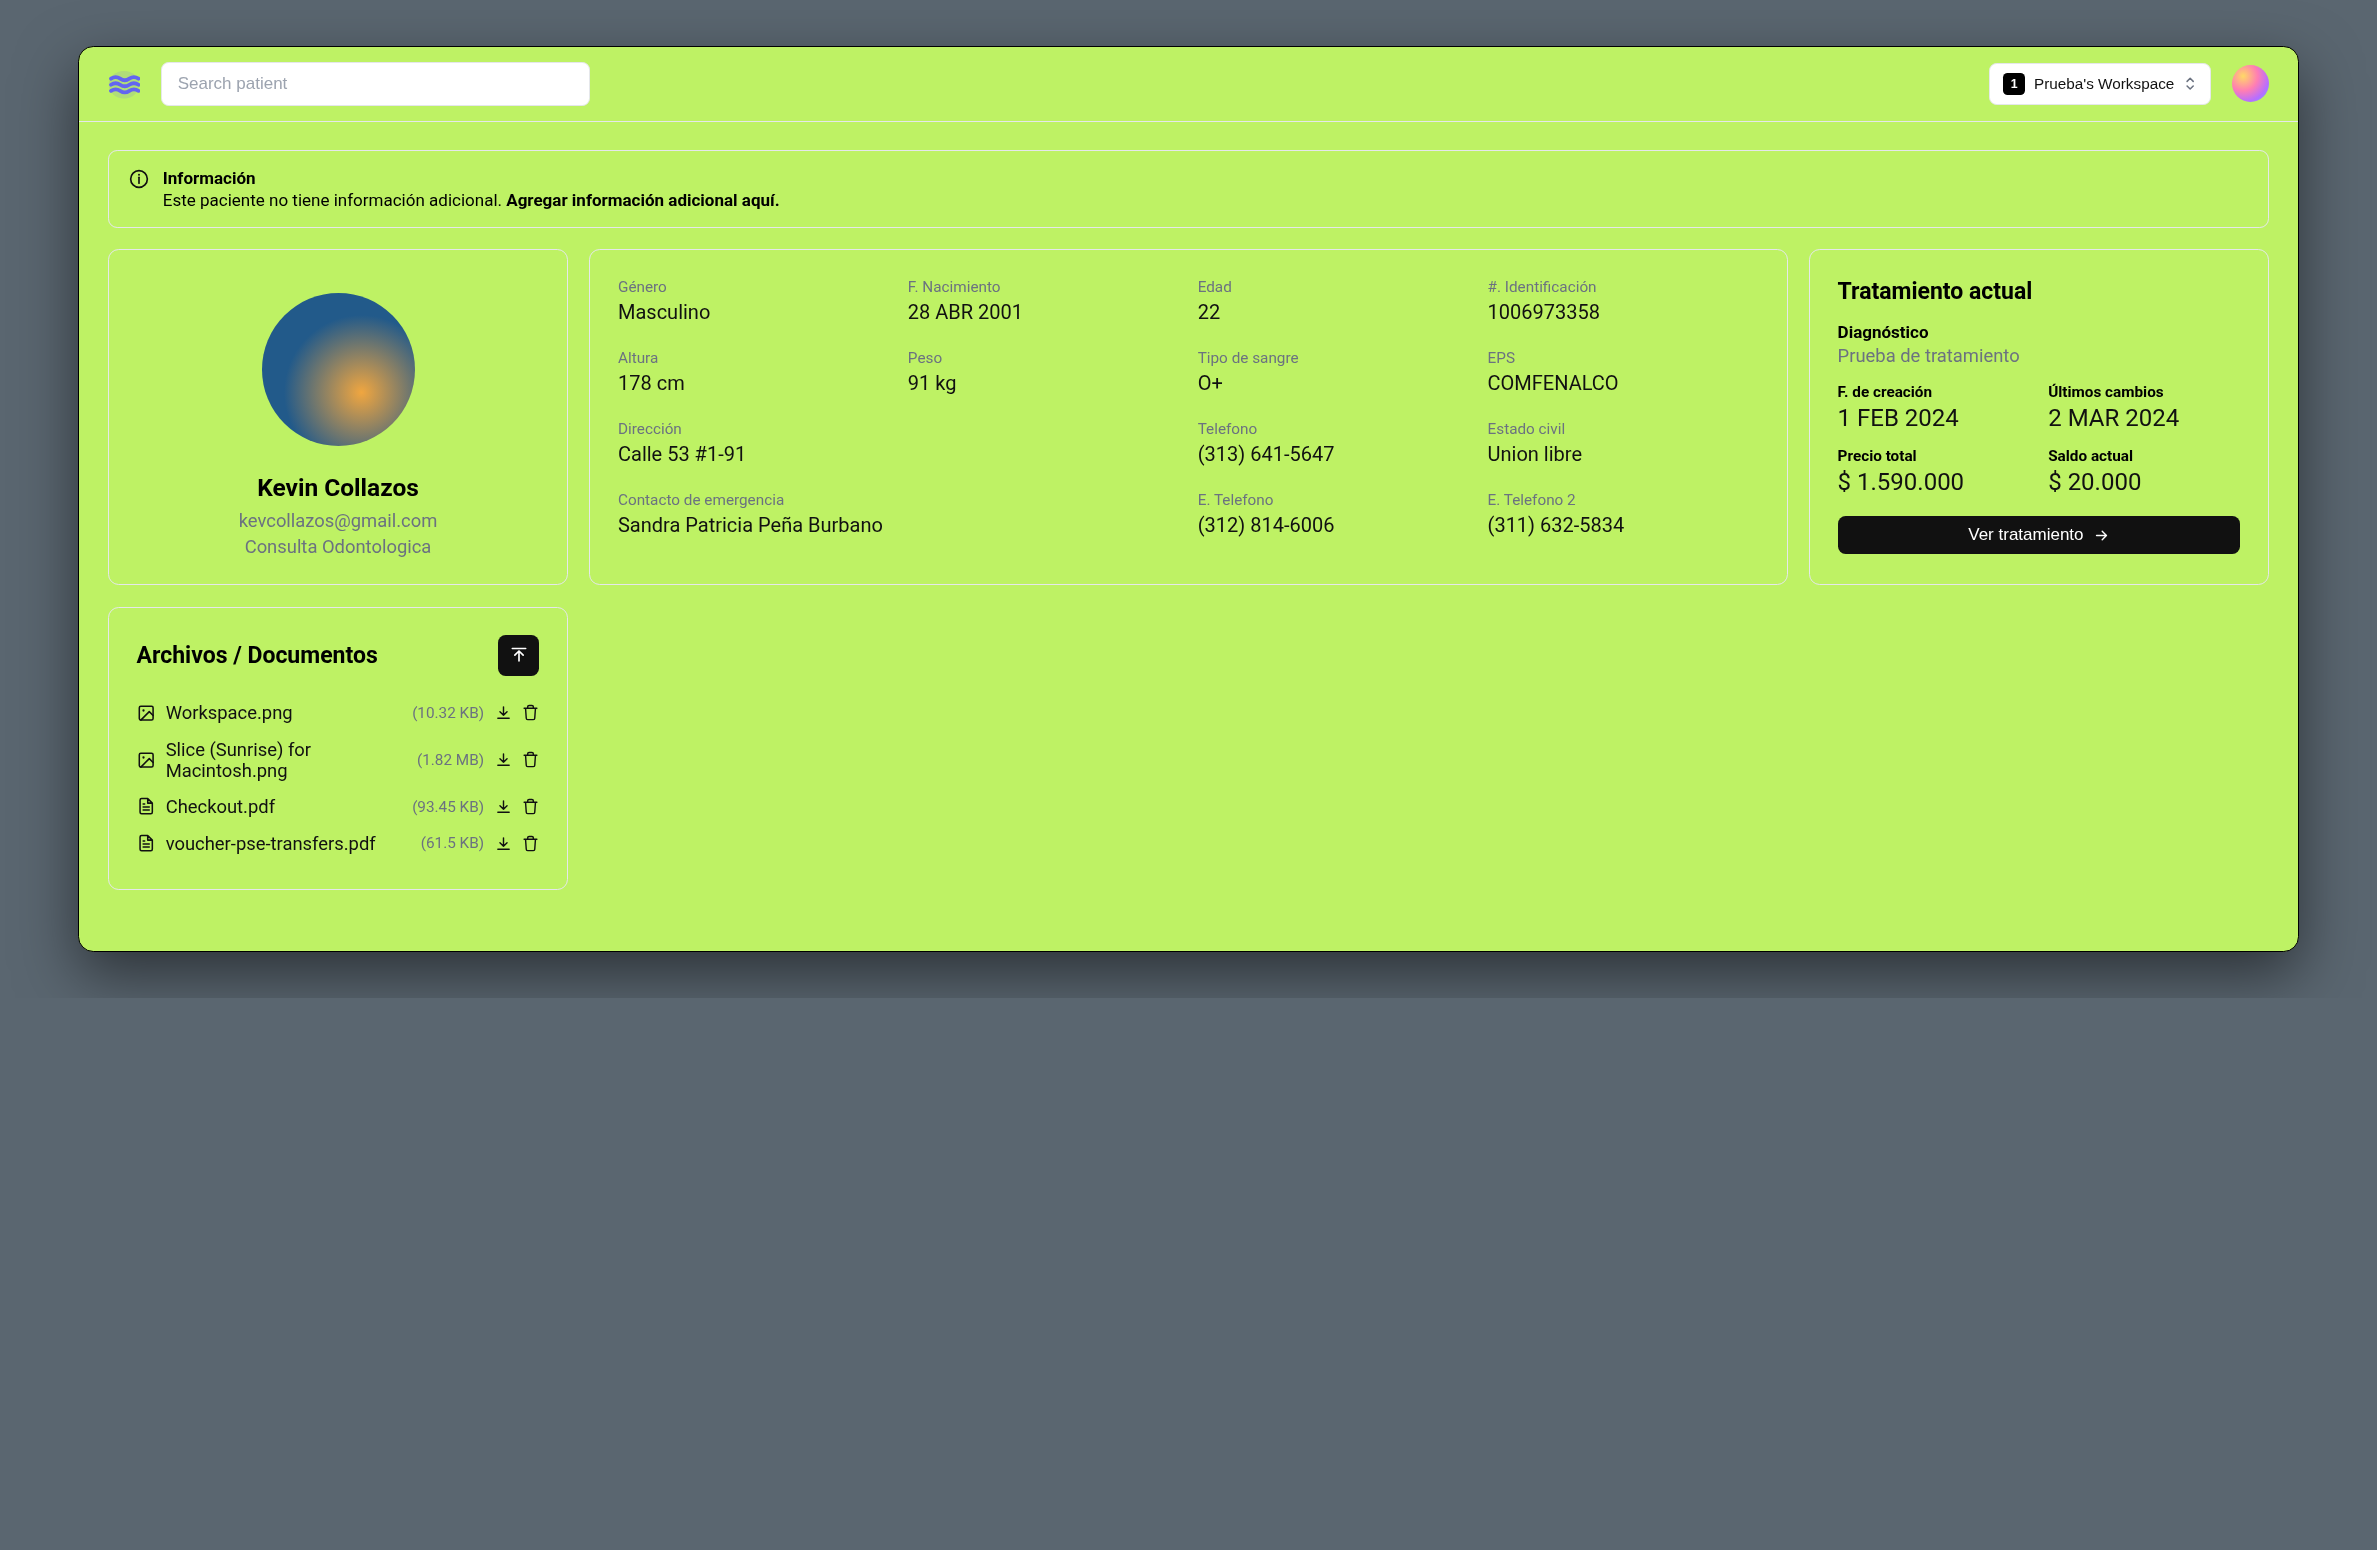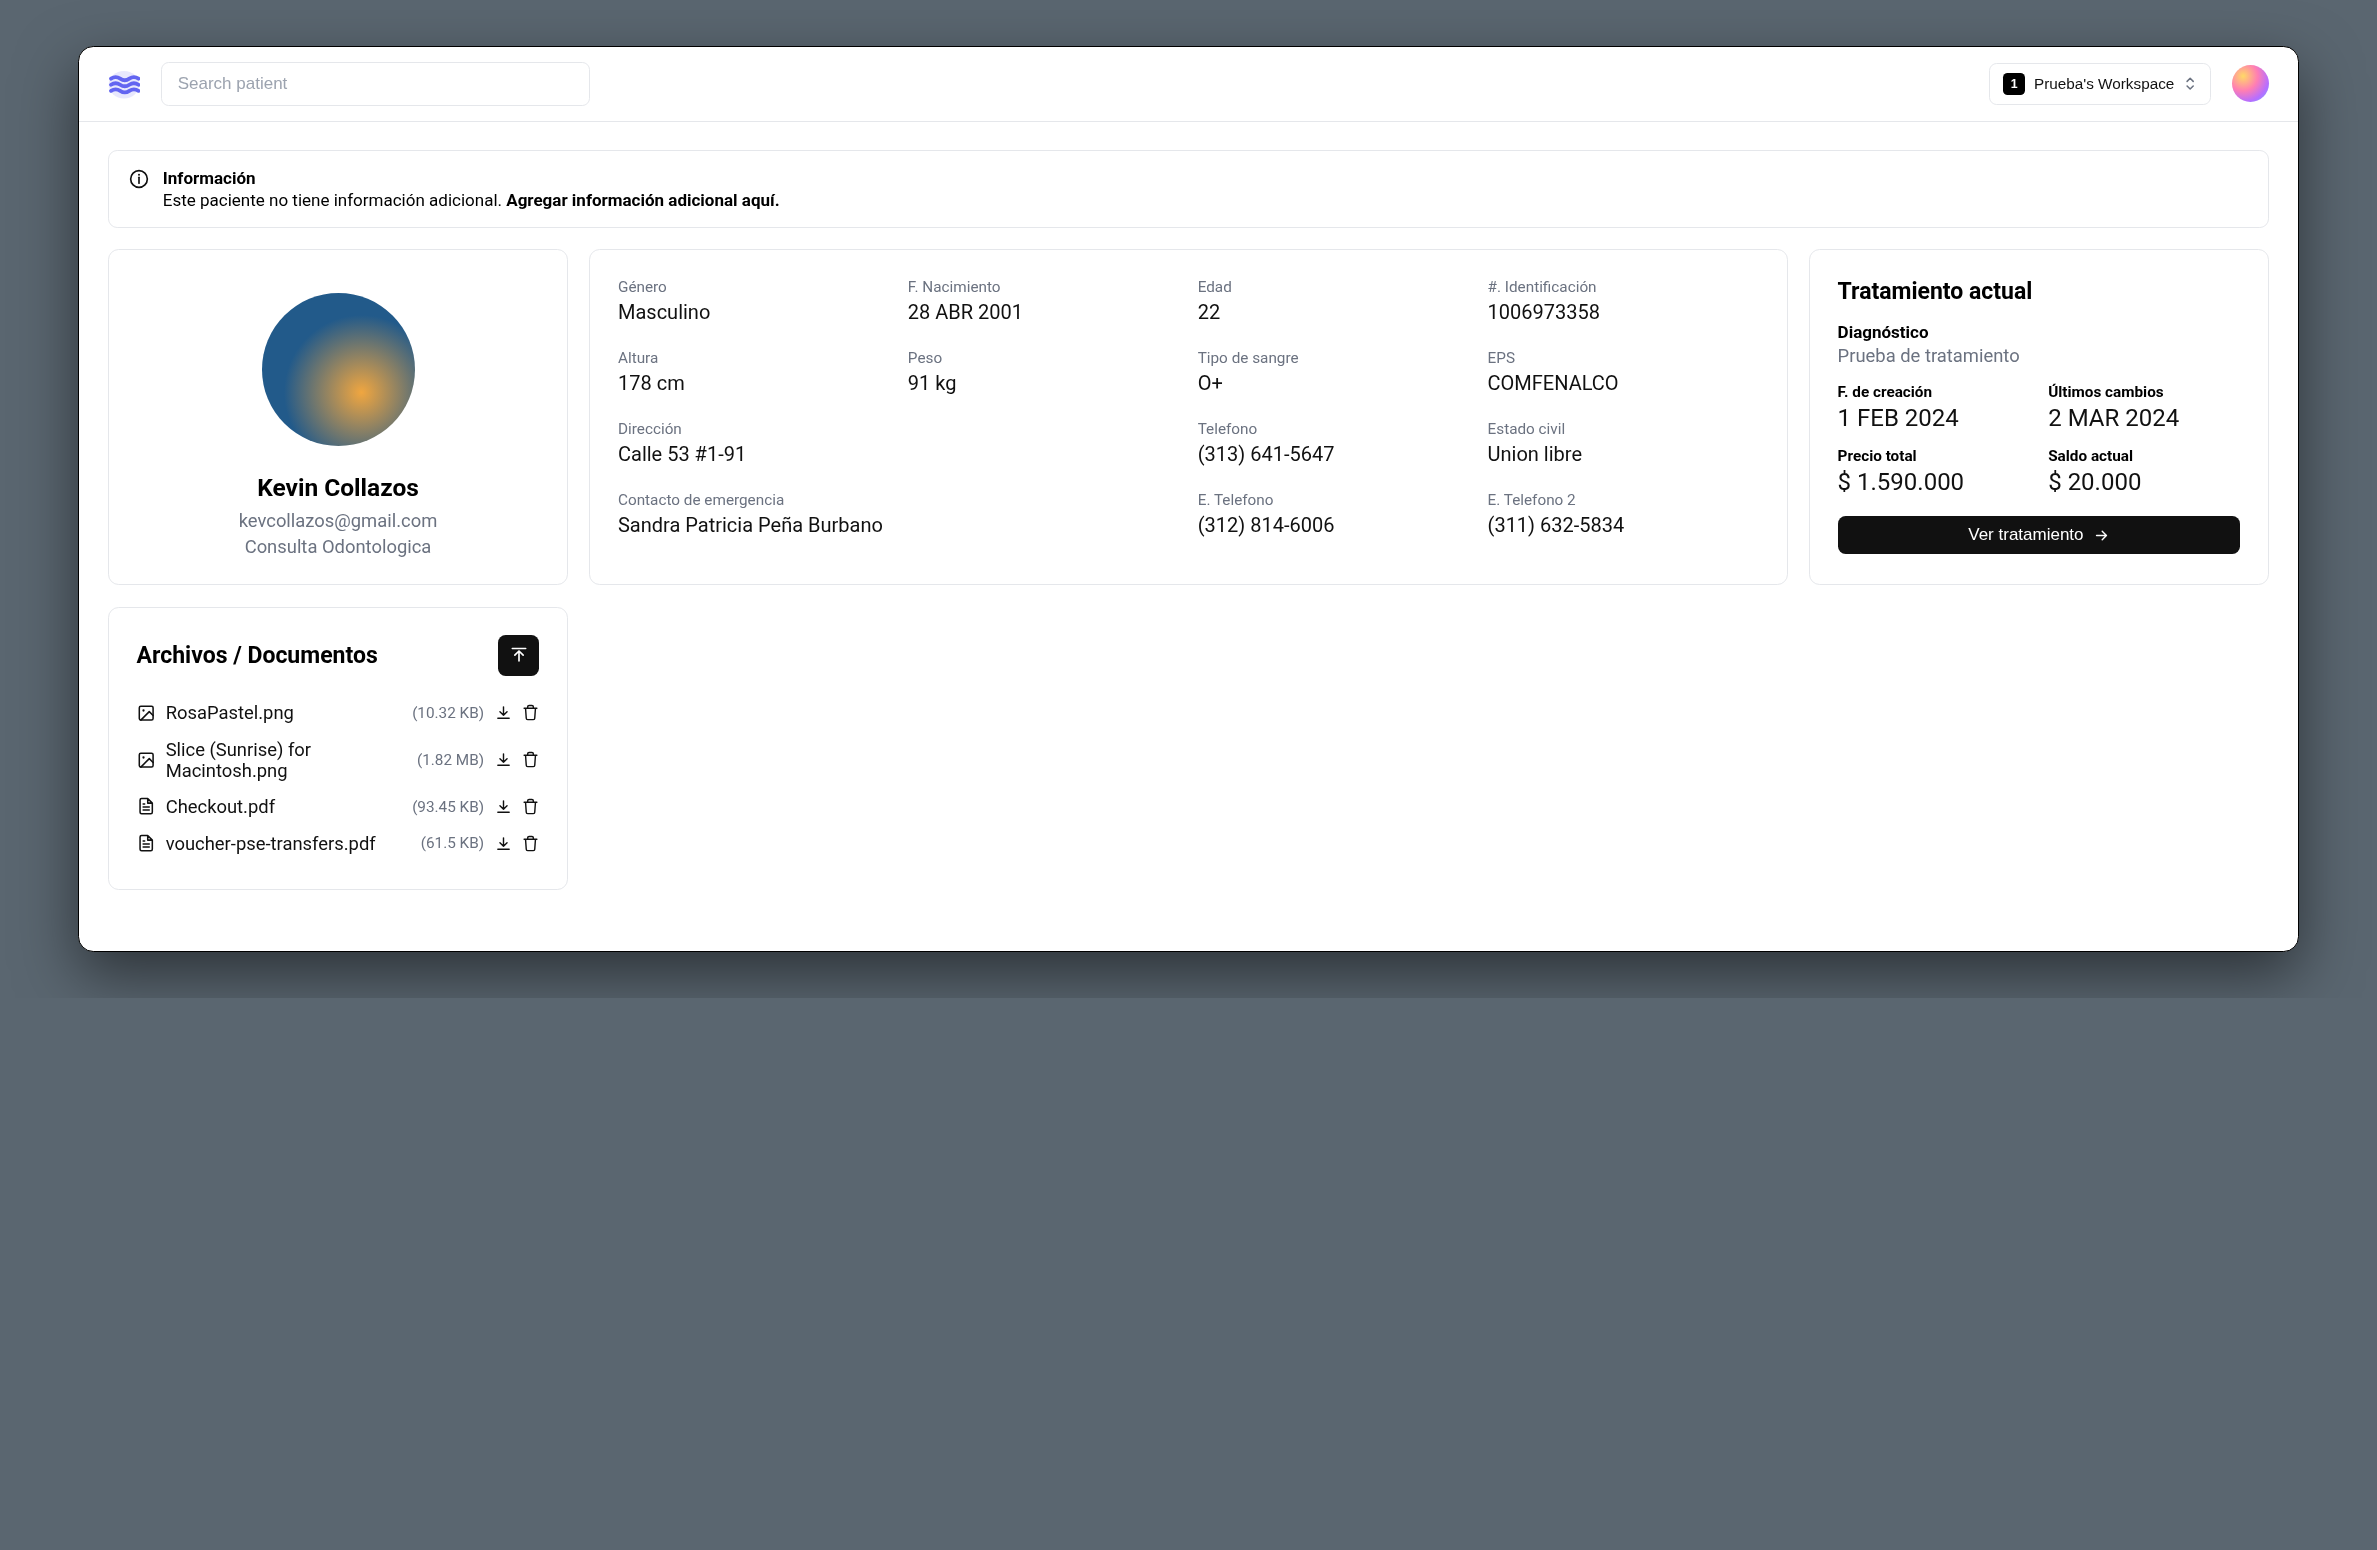--- a/index.html
+++ b/index.html
@@ -2,21 +2,21 @@
 <html style="font-size:12.3px"><head>
 <meta charset="utf-8">
 <style>
 * { box-sizing: border-box; margin: 0; padding: 0; }
 body {
   font-family: -apple-system, BlinkMacSystemFont, "Segoe UI", Roboto, sans-serif;
   background: #5a6670;
   padding: 46px;
 }
 .window {
-  background: #ffffff;
+  background: #bef264;
   border-radius: 15.3px;
   border: 1.5px solid #000;
   box-shadow: 0 23px 61px rgba(0,0,0,0.5);
   overflow: hidden;
   max-width: 2221px;
   margin: 0 auto;
 }
 .topbar {
   display: flex;
   align-items: center;
@@ -336,21 +336,21 @@
         </div>
         <div id="files-list">
             <div class="file-row">
               <span>
                 <svg width="18.4" height="18.4" viewBox="0 0 24 24">
                   <rect x="3" y="3" width="18" height="18" rx="2" stroke="#111" stroke-width="2" fill="none"></rect>
                   <circle cx="8.5" cy="8.5" r="1.5" fill="#111"></circle>
                   <path d="M21 15 L16 10 L5 21" stroke="#111" stroke-width="2" fill="none" stroke-linecap="round" stroke-linejoin="round"></path>
                 </svg>
               </span>
-              <span class="file-name">RosaPastel.png</span>
+              <span class="file-name">Workspace.png</span>
               <span class="file-size">(10.32 KB)</span>
               <span class="file-action">
                 <svg width="17" height="17" viewBox="0 0 24 24">
                   <path d="M12 4 V16 M7 11 L12 16 L17 11 M4 20 H20" stroke="#111" stroke-width="2" fill="none" stroke-linecap="round" stroke-linejoin="round"></path>
                 </svg>
               </span>
               <span class="file-action">
                 <svg width="17" height="17" viewBox="0 0 24 24">
                   <path d="M3 6 H21 M8 6 V4 a2 2 0 0 1 2 -2 h4 a2 2 0 0 1 2 2 v2 M19 6 l-1 14 a2 2 0 0 1 -2 2 H8 a2 2 0 0 1 -2 -2 L5 6" stroke="#111" stroke-width="2" fill="none" stroke-linecap="round" stroke-linejoin="round"></path>
                 </svg>

